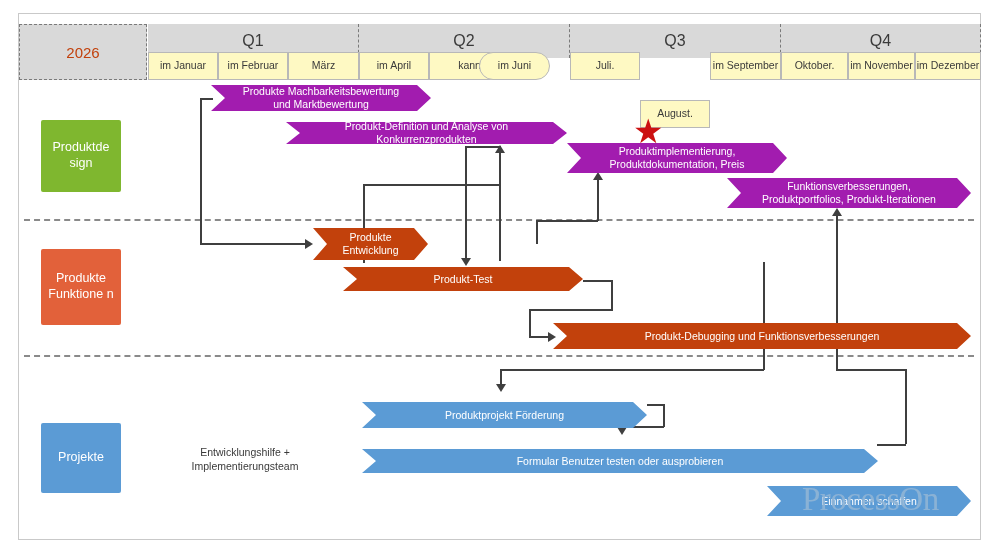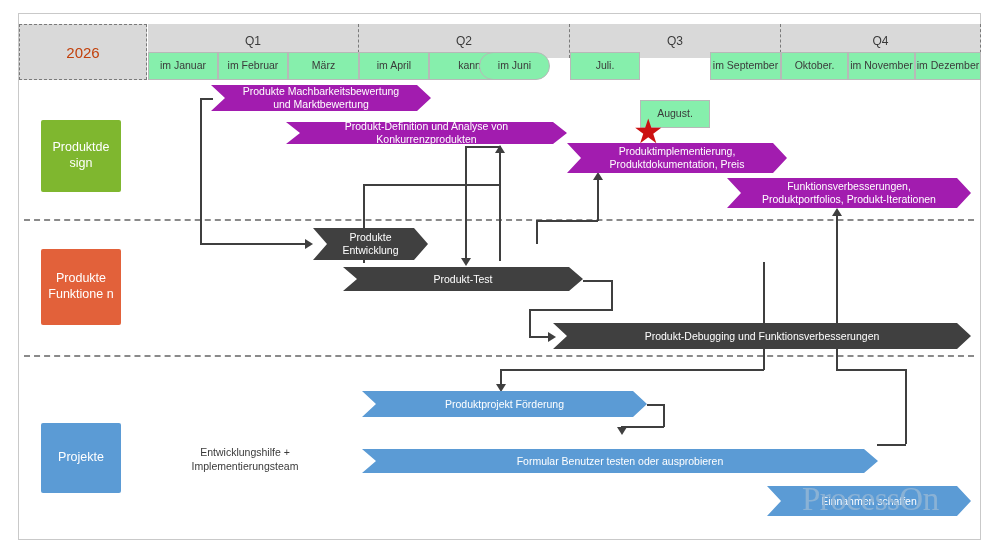--- a/index.html
+++ b/index.html
@@ -13,43 +13,43 @@
 
   
   .hdr{position:absolute;left:19px;top:24px;height:58px;}
   .yearcell{position:absolute;left:0px;top:0px;width:128px;height:56px;
             background:#d9d9d9;border:1px dashed #7a7a7a;box-sizing:border-box;
             display:flex;align-items:center;justify-content:center;
             font-size:15px;color:#c2410c;}
   .qcell{position:absolute;top:0px;height:34px;background:#d9d9d9;
          border-right:1px dashed #7a7a7a;box-sizing:border-box;
          display:flex;align-items:center;justify-content:center;
-         font-size:12px;color:#3a3a3a;}
-  .mcell{position:absolute;top:28px;height:28px;background:#86efac;
+         font-size:16px;color:#3a3a3a;}
+  .mcell{position:absolute;top:28px;height:28px;background:#fef9c3;
          border:1px solid #b8b8b8;box-sizing:border-box;
          display:flex;align-items:center;justify-content:center;
          text-align:right;line-height:1.05;
          font-size:10.5px;color:#3a3a3a;}
 
   
   .lanesep{position:absolute;height:0;border-top:2px dashed #8a8a8a;}
 
   
   .lanebox{position:absolute;width:80px;border-radius:2px;
            display:flex;align-items:center;justify-content:center;
            text-align:center;color:#fff;font-size:12.5px;line-height:1.25;
            padding:0 6px;box-sizing:border-box;}
 
   
   .bar{position:absolute;display:flex;align-items:center;justify-content:center;
        text-align:center;color:#fff;line-height:1.2;box-sizing:border-box;
        padding:0 22px;font-size:10.5px;
        clip-path:polygon(0 0, calc(100% - 14px) 0, 100% 50%, calc(100% - 14px) 100%, 0 100%, 14px 50%);}
   .bar.green{background:#a21caf;}
-  .bar.orange{background:#404040;}
+  .bar.orange{background:#c2410c;}
   .bar.blue{background:#5b9bd5;}
 
   
   .note{position:absolute;text-align:center;font-size:10.5px;color:#3a3a3a;
         line-height:1.3;}
 
   
   .conn{position:absolute;background:#3f3f3f;}
   .conn.h{height:1.5px;}
   .conn.v{width:1.5px;}
@@ -162,21 +162,21 @@
   </div>
 
   <div id="tasks">
       <div class="bar green" style="left: 211px; top: 85px; width: 220px; height: 26px;">Produkte Machbarkeitsbewertung und Marktbewertung</div>
       <div class="bar green" style="left: 286px; top: 122px; width: 281px; height: 22px;">Produkt-Definition und Analyse von Konkurrenzprodukten</div>
       <div class="bar green" style="left: 567px; top: 143px; width: 220px; height: 30px;">Produktimplementierung, Produktdokumentation, Preis</div>
       <div class="bar green" style="left: 727px; top: 178px; width: 244px; height: 30px;">Funktionsverbesserungen, Produktportfolios, Produkt-Iterationen</div>
       <div class="bar orange" style="left: 313px; top: 228px; width: 115px; height: 32px;">Produkte Entwicklung</div>
       <div class="bar orange" style="left: 343px; top: 267px; width: 240px; height: 24px;">Produkt-Test</div>
       <div class="bar orange" style="left: 553px; top: 323px; width: 418px; height: 26px; text-align: center;">Produkt-Debugging und Funktionsverbesserungen</div>
-      <div class="bar blue" style="left: 362px; top: 391px; width: 285px; height: 26px;">Produktprojekt Förderung</div>
+      <div class="bar blue" style="left: 362px; top: 402px; width: 285px; height: 26px;">Produktprojekt Förderung</div>
       <div class="bar blue" style="left: 362px; top: 432px; width: 516px; height: 24px; margin-top: 17px;">Formular Benutzer testen oder ausprobieren</div>
       <div class="bar blue" style="left: 767px; top: 486px; width: 204px; height: 30px;">Einnahmen schaffen</div>
     </div>
 
   <div id="notes">
       <div class="note" style="left: 160px; top: 446px; width: 170px;">Entwicklungshilfe + Implementierungsteam</div>
     </div>
   <div id="milestones">
       <div class="star" style="left: 633px; top: 114px;">★</div>
     </div>

